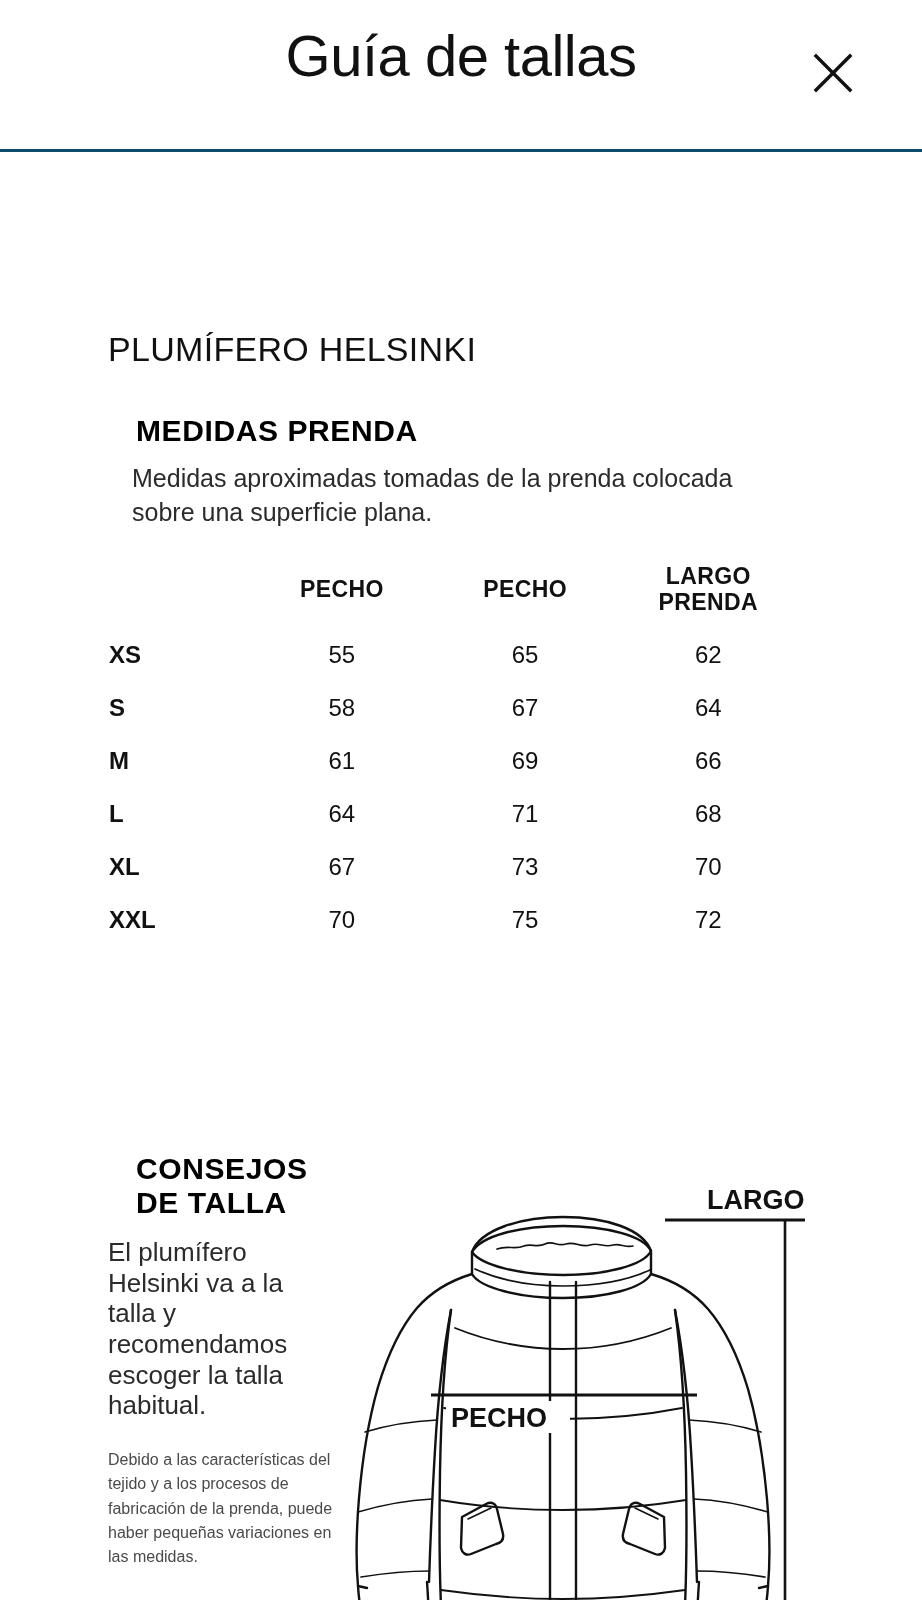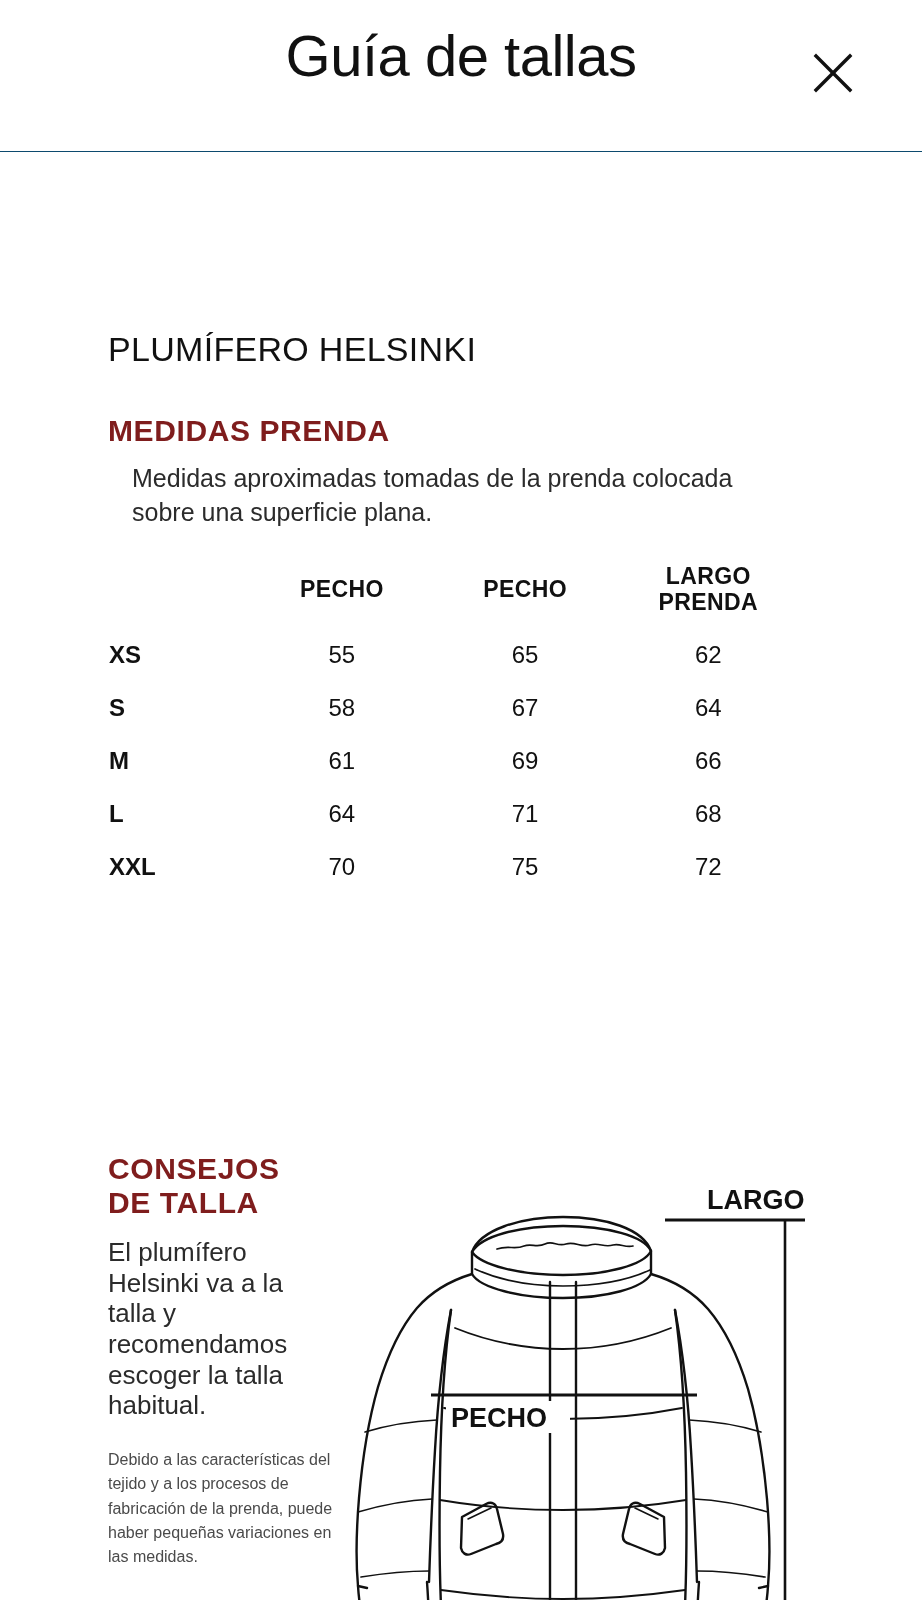--- a/index.html
+++ b/index.html
@@ -13,21 +13,21 @@
     font-family: "Liberation Sans", sans-serif;
     color: #111111;
     overflow: hidden;
     position: relative;
   }
 
   
   .modal-header {
     position: relative;
     height: 152px;
-    border-bottom: 1px solid #0c4a6e;
+    border-bottom: 3px solid #0c4a6e;
     box-sizing: border-box;
   }
   .modal-title {
     position: absolute;
     left: 0;
     right: 0;
     top: 24px;
     text-align: center;
     font-size: 58px;
     line-height: 1.1;
@@ -66,21 +66,22 @@
     letter-spacing: 0.3px;
     color: #111111;
     white-space: nowrap;
   }
 
   .section-heading {
     font-size: 30px;
     font-weight: bold;
     letter-spacing: 0.6px;
     line-height: 1.12;
-    color: #7f1d1d;
+    color: #000000;
+    margin-left: 28px;
   }
 
   .heading-medidas {
     position: absolute;
     left: 108px;
     top: 262px;
   }
 
   .intro-text {
     position: absolute;
@@ -232,20 +233,26 @@
         <td class="size-label">M</td>
         <td>61</td>
         <td>69</td>
         <td>66</td>
       </tr>
       <tr>
         <td class="size-label">L</td>
         <td>64</td>
         <td>71</td>
         <td>68</td>
+      </tr>
+      <tr>
+        <td class="size-label">XL</td>
+        <td>67</td>
+        <td>73</td>
+        <td>70</td>
       </tr>
       <tr>
         <td class="size-label">XXL</td>
         <td>70</td>
         <td>75</td>
         <td>72</td>
       </tr>
     </tbody>
   </table>
 

